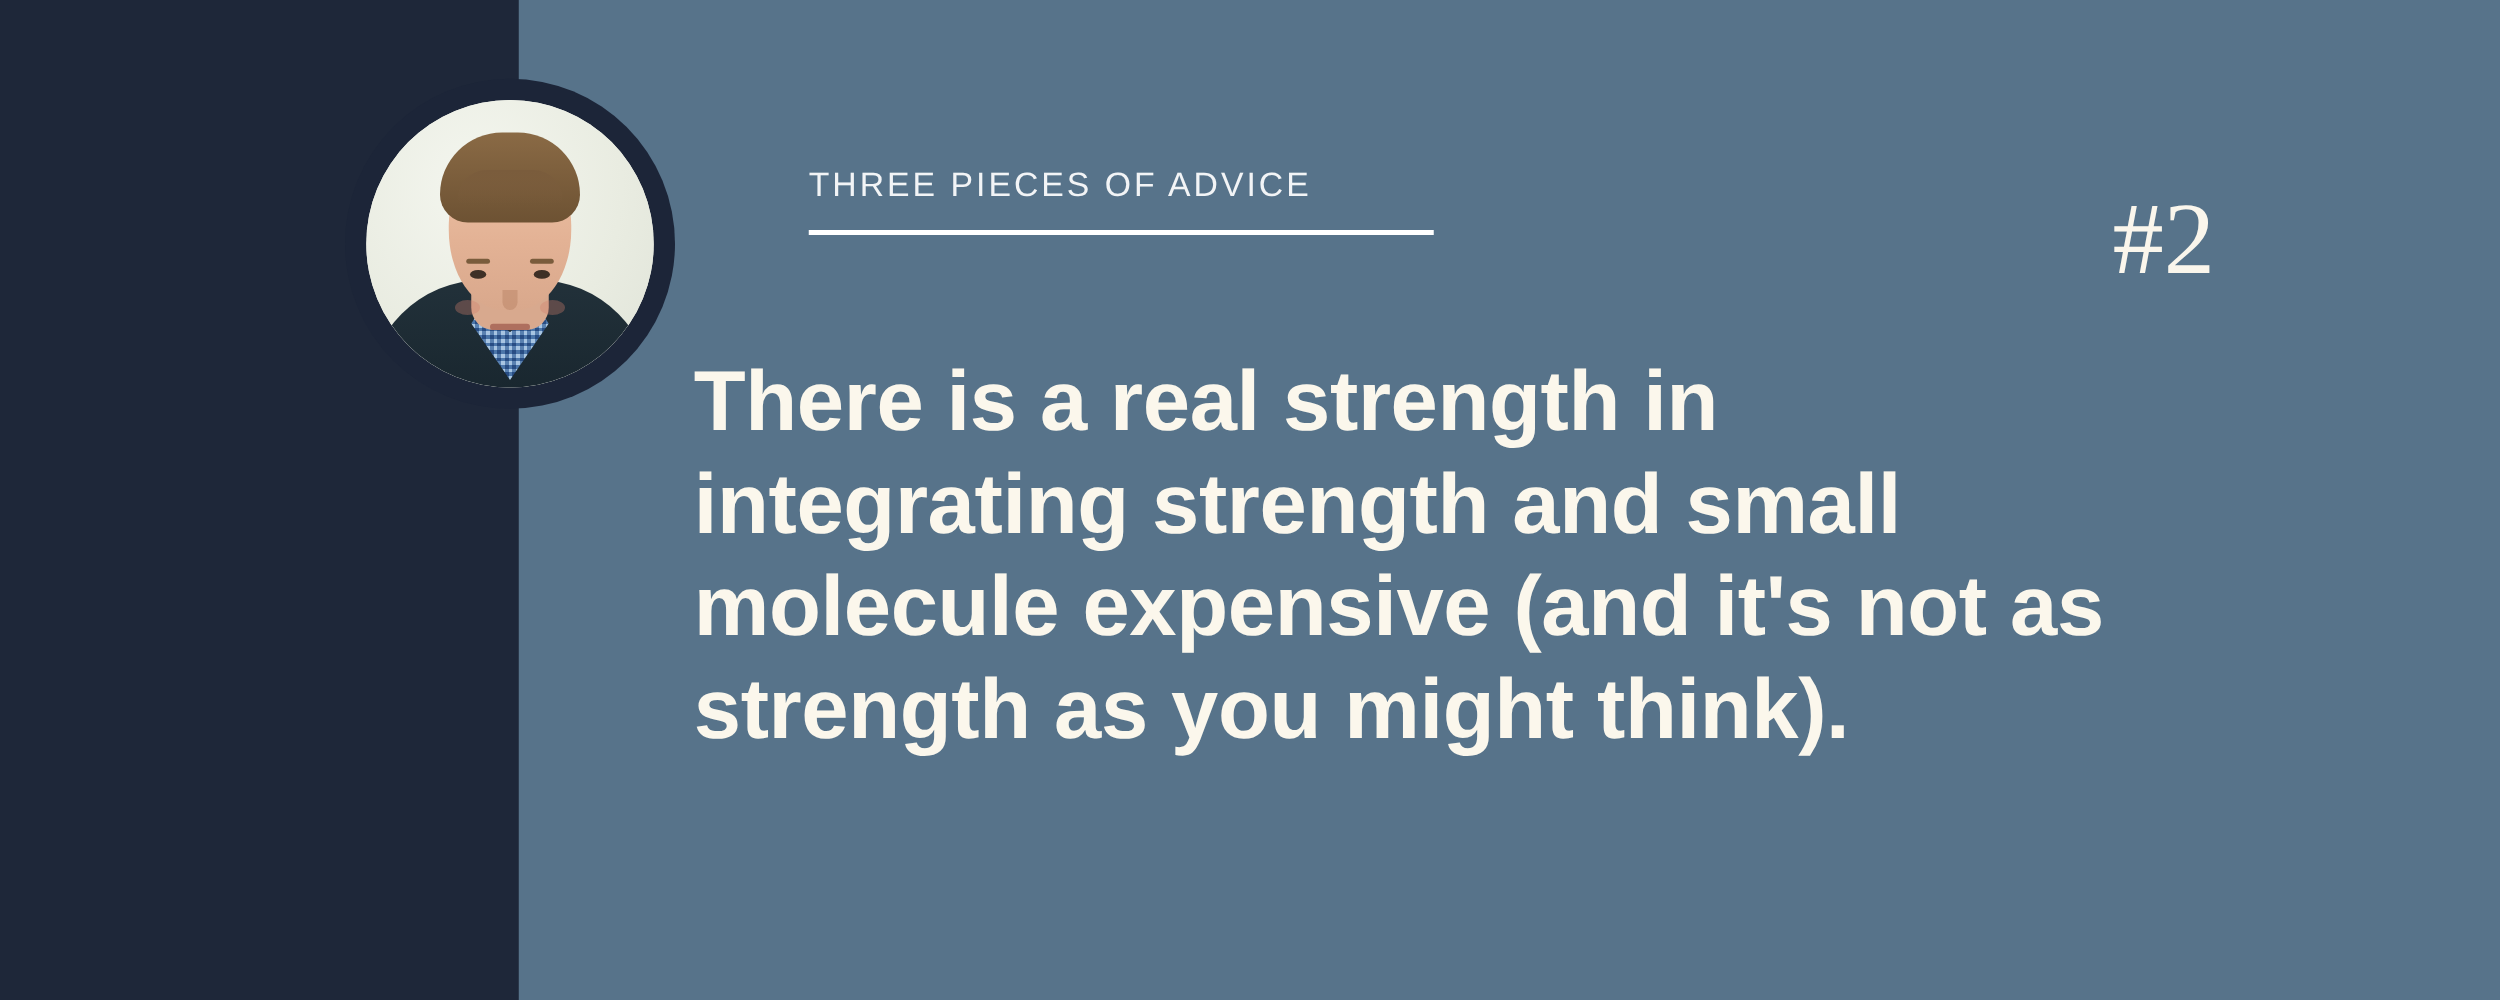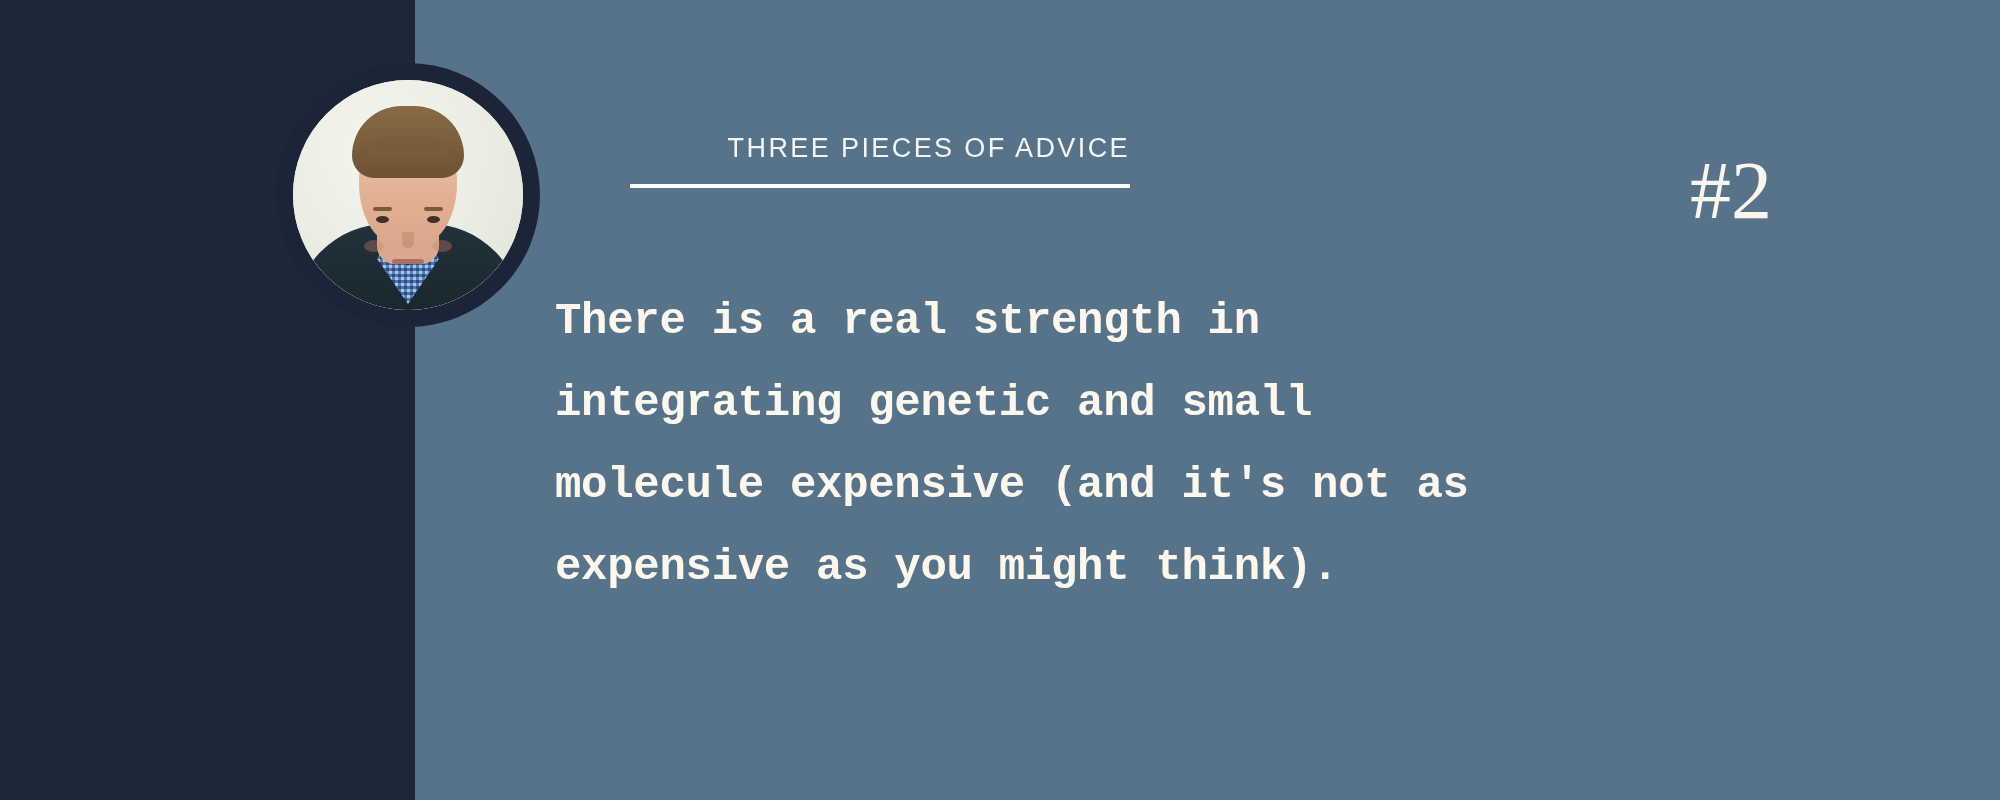--- a/index.html
+++ b/index.html
@@ -178,24 +178,23 @@
   
   .content {
     position: absolute;
     left: 555px;
     top: 0;
     width: 1445px;
     height: 800px;
   }
   .eyebrow-block {
     position: absolute;
-    left: 75px;
+    left: 92px;
     top: 135px;
     width: 500px;
-    text-align: right;
   }
   .eyebrow {
     font-family: "Liberation Sans", sans-serif;
     font-size: 27px;
     font-weight: 300;
     letter-spacing: 2.4px;
     color: #f2f4f6;
     white-space: nowrap;
     line-height: 1;
   }
@@ -214,23 +213,23 @@
     font-weight: 400;
     color: #faf6ec;
     letter-spacing: 0px;
     line-height: 1;
   }
   .quote {
     position: absolute;
     left: 0px;
     top: 280px;
     width: 1130px;
-    font-family: Liberation Mono, monospace;
+    font-family: Liberation Sans, sans-serif;
     font-weight: 700;
-    font-size: 44px;
+    font-size: 68px;
     line-height: 82px;
     color: #fbf7ec;
     letter-spacing: -0.3px;
   }
   .quote .q-line { display: block; white-space: nowrap; }
 </style>
 </head>
 <body>
 
 <div class="slide">
@@ -261,19 +260,19 @@
 
     <div class="eyebrow-block">
       <div class="eyebrow">THREE PIECES OF ADVICE</div>
       <div class="eyebrow-rule"></div>
     </div>
 
     <div class="badge">#2</div>
 
     <div class="quote">
       <span class="q-line">There is a real strength in</span>
-      <span class="q-line">integrating genetic and small</span>
+      <span class="q-line">integrating strength and small</span>
       <span class="q-line">molecule expensive (and it's not as</span>
-      <span class="q-line">expensive as you might think).</span>
+      <span class="q-line">strength as you might think).</span>
     </div>
 
   </div>
 </div>
 
 </body></html>

